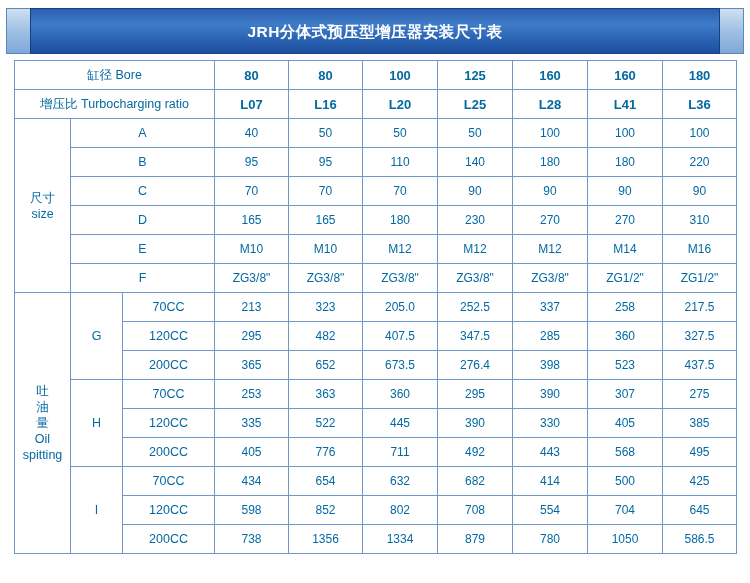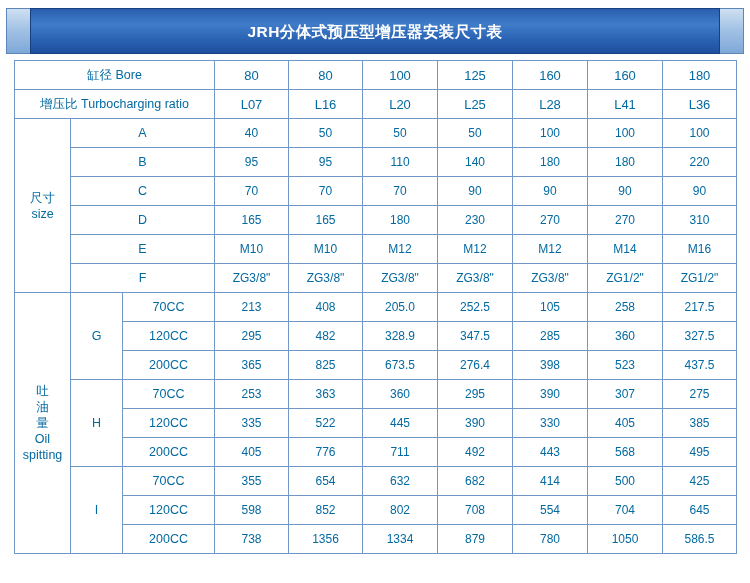--- a/index.html
+++ b/index.html
@@ -81,21 +81,21 @@
     padding: 0;
     height: 28px;
     background: #ffffff;
   }
   td.lbl {
     background: #ffffff;
     font-size: 12.5px;
   }
   td.head {
     background: #ffffff;
-    font-weight: normal;
+    font-weight: bold;
     font-size: 13px;
   }
   td.val {
     background: #cfe3f5;
     font-size: 12px;
   }
   td.rowhdr {
     background: #ffffff;
     font-size: 12.5px;
   }
@@ -225,41 +225,41 @@
         <td class="grouplabel" rowspan="9">
           <span class="stack cn">吐</span>
           <span class="stack cn">油</span>
           <span class="stack cn">量</span>
           <span class="stack">Oil</span>
           <span class="stack">spitting</span>
         </td>
         <td class="rowhdr" rowspan="3">G</td>
         <td class="rowhdr">70CC</td>
         <td class="val">213</td>
-        <td class="val">408</td>
+        <td class="val">323</td>
         <td class="val">205.0</td>
         <td class="val">252.5</td>
-        <td class="val">105</td>
+        <td class="val">337</td>
         <td class="val">258</td>
         <td class="val">217.5</td>
       </tr>
       <tr>
         <td class="rowhdr">120CC</td>
         <td class="val">295</td>
         <td class="val">482</td>
-        <td class="val">328.9</td>
+        <td class="val">407.5</td>
         <td class="val">347.5</td>
         <td class="val">285</td>
         <td class="val">360</td>
         <td class="val">327.5</td>
       </tr>
       <tr>
         <td class="rowhdr">200CC</td>
         <td class="val">365</td>
-        <td class="val">825</td>
+        <td class="val">652</td>
         <td class="val">673.5</td>
         <td class="val">276.4</td>
         <td class="val">398</td>
         <td class="val">523</td>
         <td class="val">437.5</td>
       </tr>
 
       <tr>
         <td class="rowhdr" rowspan="3">H</td>
         <td class="rowhdr">70CC</td>
@@ -288,21 +288,21 @@
         <td class="val">711</td>
         <td class="val">492</td>
         <td class="val">443</td>
         <td class="val">568</td>
         <td class="val">495</td>
       </tr>
 
       <tr>
         <td class="rowhdr" rowspan="3">I</td>
         <td class="rowhdr">70CC</td>
-        <td class="val">355</td>
+        <td class="val">434</td>
         <td class="val">654</td>
         <td class="val">632</td>
         <td class="val">682</td>
         <td class="val">414</td>
         <td class="val">500</td>
         <td class="val">425</td>
       </tr>
       <tr>
         <td class="rowhdr">120CC</td>
         <td class="val">598</td>

